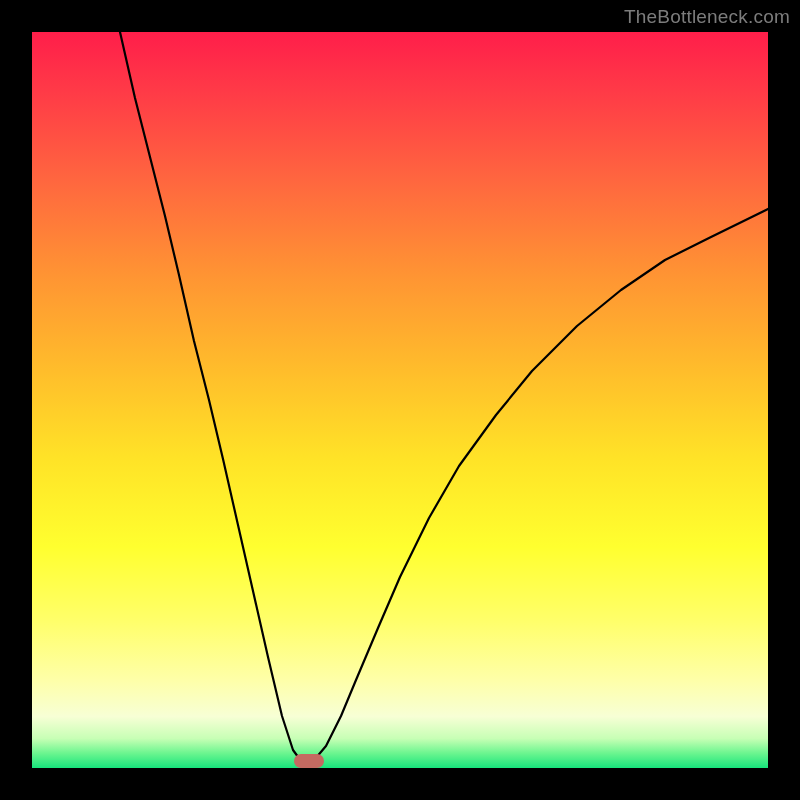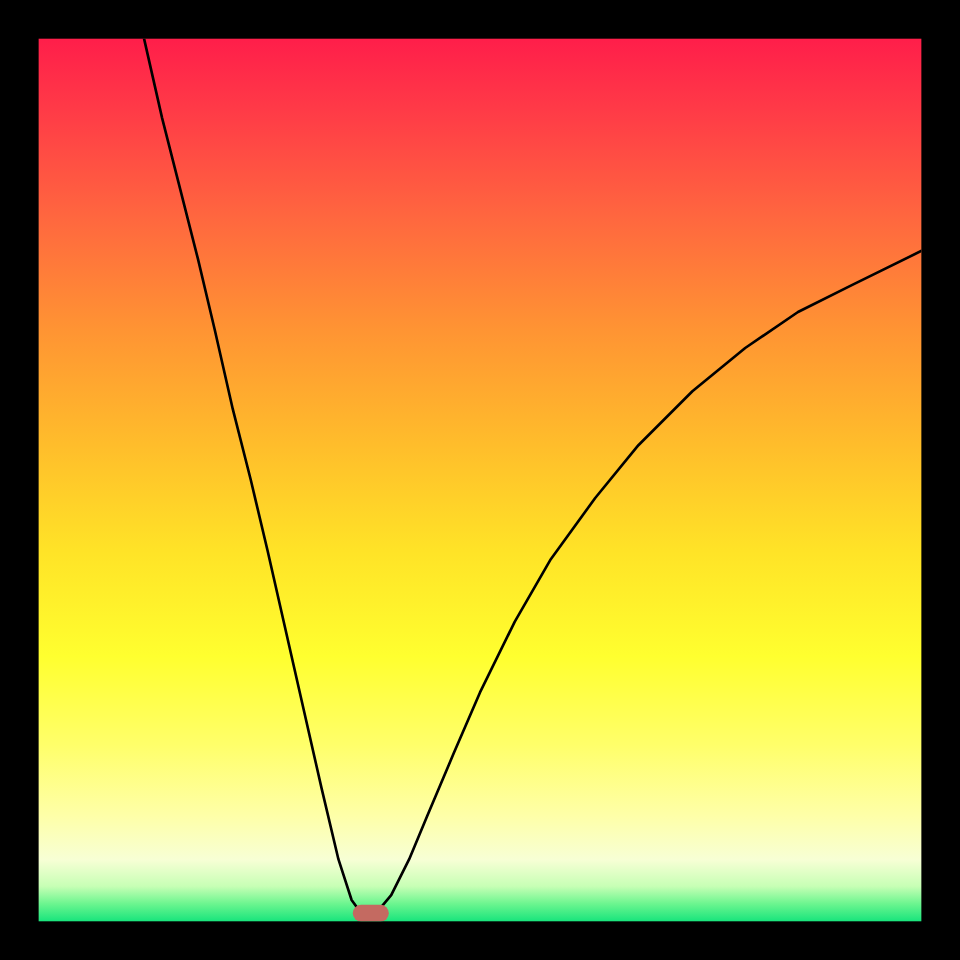--- a/index.html
+++ b/index.html
@@ -124,13 +124,14 @@
           589,258
           633,228
           677,206
           736,177
         "></polyline>
     </svg>
 
     <div class="marker" style="left:262px; top:722px; width:30px; height:14px;"></div>
   </div>
 
+  <div class="watermark">TheBottleneck.com</div>
 </div>
 
 </body></html>

